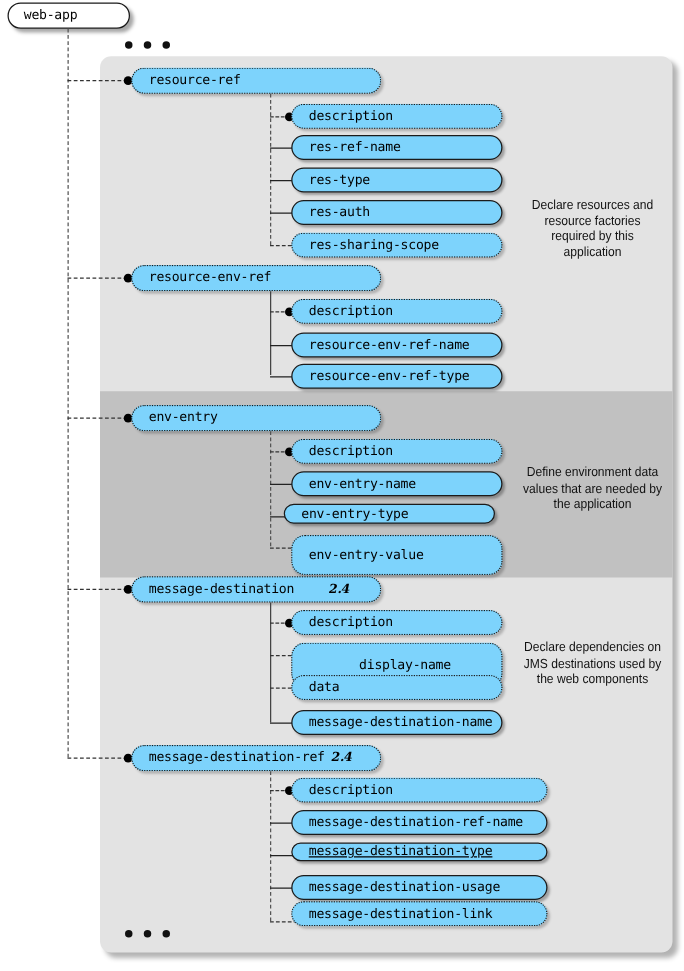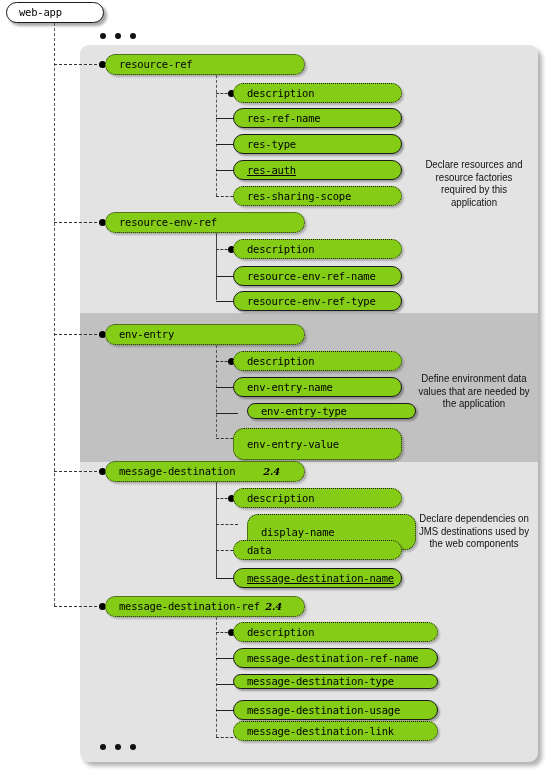--- a/index.html
+++ b/index.html
@@ -37,21 +37,21 @@
   .hline{position:absolute;height:0;border-top-width:1.4px;border-top-style:solid;border-top-color:#444;}
   .hline.dash{border-top-style:dashed;border-top-color:#333;}
   .hline.thick{border-top-width:1.6px;border-top-color:#222;}
 
   
   .bullet{position:absolute;width:7px;height:7px;border-radius:50%;background:#000;}
 
   
   .node{
     position:absolute;box-sizing:border-box;display:flex;align-items:center;
-    background:#84cc16;border-radius:11px;
+    background:#7dd3fc;border-radius:11px;
     font-size:10.5px;color:#000;letter-spacing:-.2px;line-height:1;
     padding-left:13px;
   }
   .node.req{border:1.7px solid #1b1b1b;box-shadow:2px 2px 2px rgba(0,0,0,.30);}
   .node.opt{border:1.6px dotted #1b1b1b;box-shadow:2px 2px 2px rgba(0,0,0,.22);}
   .node .ver{
     position:absolute;font-family:"DejaVu Serif",serif;
     font-weight:bold;font-style:italic;font-size:10px;color:#000;
   }
 
@@ -106,21 +106,21 @@
 <div class="node req" style="left:233px;top:108px;width:169px;height:20px;">
   <span>res-ref-name</span>
 </div>
 
 <div class="hline thick" style="left:216px;top:144px;width:22px;"></div>
 <div class="node req" style="left:233px;top:134px;width:169px;height:20px;">
   <span>res-type</span>
 </div>
 
 <div class="hline thick" style="left:216px;top:170px;width:22px;"></div>
-<div class="node req" style="left:233px;top:160px;width:169px;height:20px;text-decoration:underline;">
+<div class="node req" style="left:233px;top:160px;width:169px;height:20px;">
   <span>res-auth</span>
 </div>
 
 <div class="hline dash" style="left:216px;top:196px;width:22px;"></div>
 <div class="node opt" style="left:233px;top:186px;width:169px;height:20px;">
   <span>res-sharing-scope</span>
 </div>
 
 <div class="note" style="left:412px;top:158px;">
   <span>Declare resources and resource factories required by this application</span>
@@ -163,21 +163,21 @@
 <div class="node opt" style="left:233px;top:351px;width:169px;height:20px;">
   <span>description</span>
 </div>
 
 <div class="hline thick" style="left:216px;top:387px;width:22px;"></div>
 <div class="node req" style="left:233px;top:377px;width:169px;height:20px;">
   <span>env-entry-name</span>
 </div>
 
 <div class="hline thick" style="left:216px;top:413px;width:22px;"></div>
-<div class="node req" style="left:247px;top:403px;width:169px;height:16px;">
+<div class="node req" style="left:227px;top:403px;width:169px;height:16px;">
   <span>env-entry-type</span>
 </div>
 
 <div class="hline dash" style="left:216px;top:438px;width:22px;"></div>
 <div class="node opt" style="left:233px;top:428px;width:169px;height:32px;">
   <span>env-entry-value</span>
 </div>
 
 <div class="note" style="left:412px;top:372px;">
   <span>Define environment data values that are needed by the application</span>
@@ -192,31 +192,31 @@
 
 <div class="vline" style="left:216px;top:482px;height:96px;"></div>
 
 <div class="hline dash" style="left:216px;top:498px;width:16px;"></div>
 <div class="bullet" style="left:228px;top:494.5px;"></div>
 <div class="node opt" style="left:233px;top:488px;width:169px;height:20px;">
   <span>description</span>
 </div>
 
 <div class="hline dash" style="left:216px;top:524px;width:22px;"></div>
-<div class="node opt" style="left:247px;top:514px;width:169px;height:36px;">
+<div class="node opt" style="left:233px;top:514px;width:169px;height:36px;justify-content:center;">
   <span>display-name</span>
 </div>
 
 <div class="hline dash" style="left:216px;top:550px;width:22px;"></div>
 <div class="node opt" style="left:233px;top:540px;width:169px;height:20px;">
   <span>data</span>
 </div>
 
 <div class="hline thick" style="left:216px;top:578px;width:22px;"></div>
-<div class="node req" style="left:233px;top:568px;width:169px;height:20px;text-decoration:underline;">
+<div class="node req" style="left:233px;top:568px;width:169px;height:20px;">
   <span>message-destination-name</span>
 </div>
 
 <div class="note" style="left:412px;top:512px;">
   <span>Declare dependencies on JMS destinations used by the web components</span>
 </div>
 
 <div class="hline dash" style="left:54px;top:606px;width:48px;"></div>
 <div class="bullet" style="left:99px;top:603px;"></div>
 <div class="node opt" style="left:105px;top:596px;width:200px;height:21px;">
@@ -231,21 +231,21 @@
 <div class="node opt" style="left:233px;top:622px;width:205px;height:20px;">
   <span>description</span>
 </div>
 
 <div class="hline thick" style="left:216px;top:658px;width:22px;"></div>
 <div class="node req" style="left:233px;top:648px;width:205px;height:20px;">
   <span>message-destination-ref-name</span>
 </div>
 
 <div class="hline thick" style="left:216px;top:684px;width:22px;"></div>
-<div class="node req" style="left:233px;top:674px;width:205px;height:15px;">
+<div class="node req" style="left:233px;top:674px;width:205px;height:15px;text-decoration:underline;">
   <span>message-destination-type</span>
 </div>
 
 <div class="hline thick" style="left:216px;top:710px;width:22px;"></div>
 <div class="node req" style="left:233px;top:700px;width:205px;height:20px;">
   <span>message-destination-usage</span>
 </div>
 
 <div class="hline dash" style="left:216px;top:737px;width:22px;"></div>
 <div class="node opt" style="left:233px;top:721px;width:205px;height:20px;">

